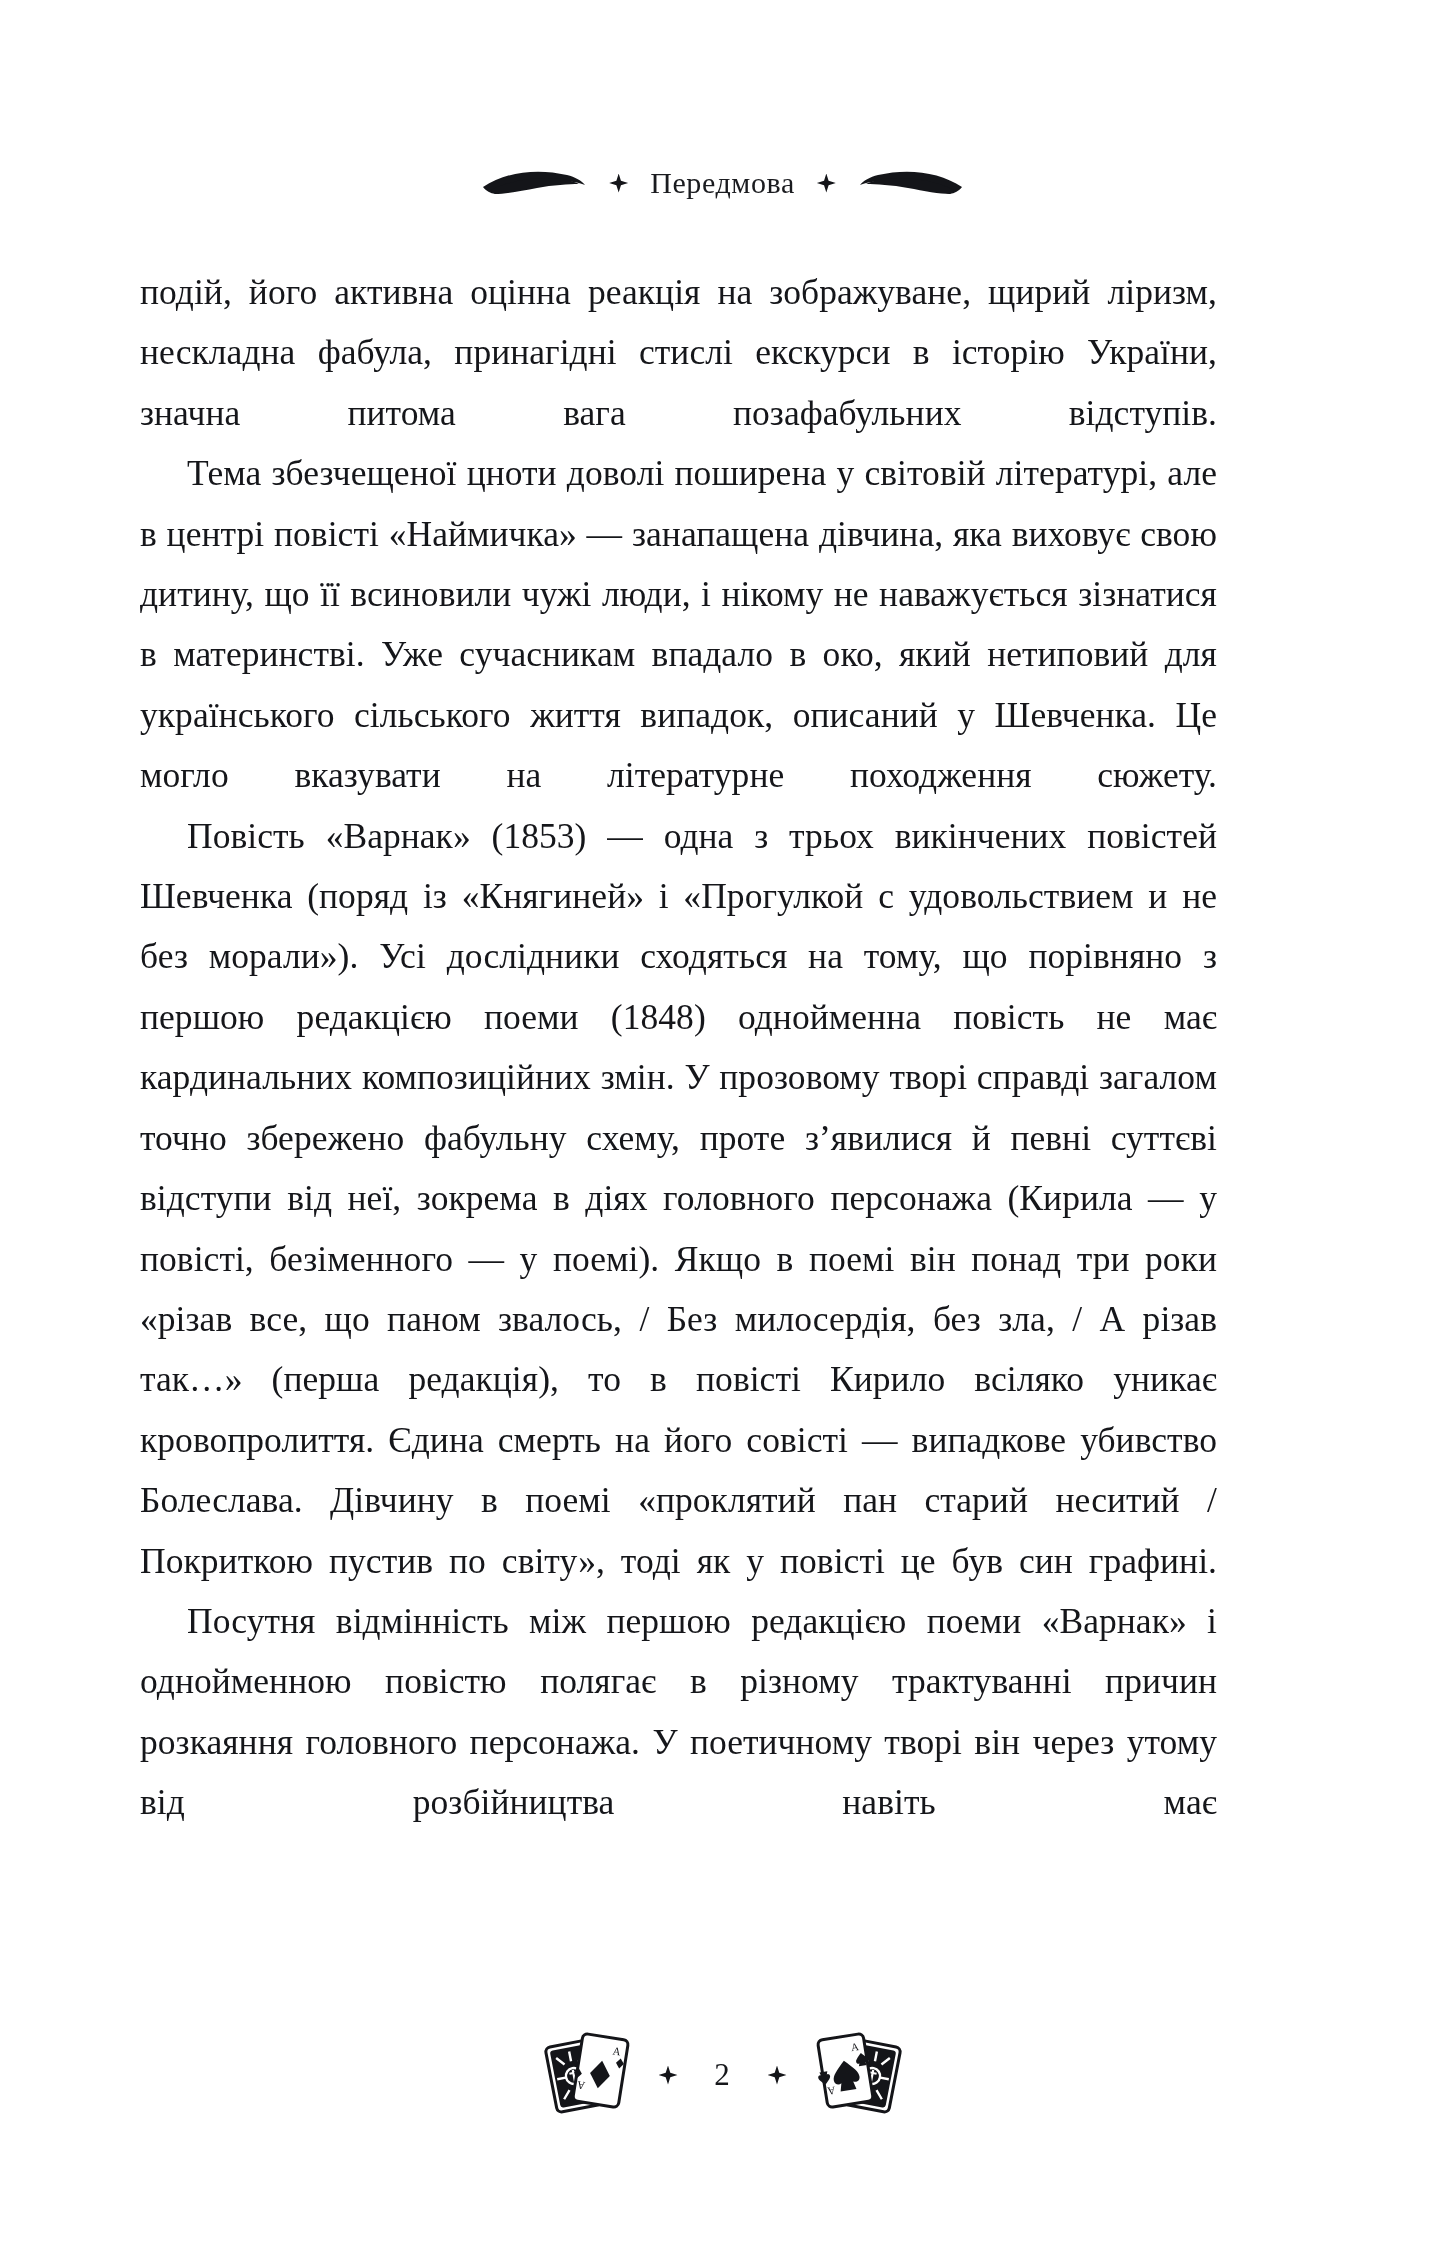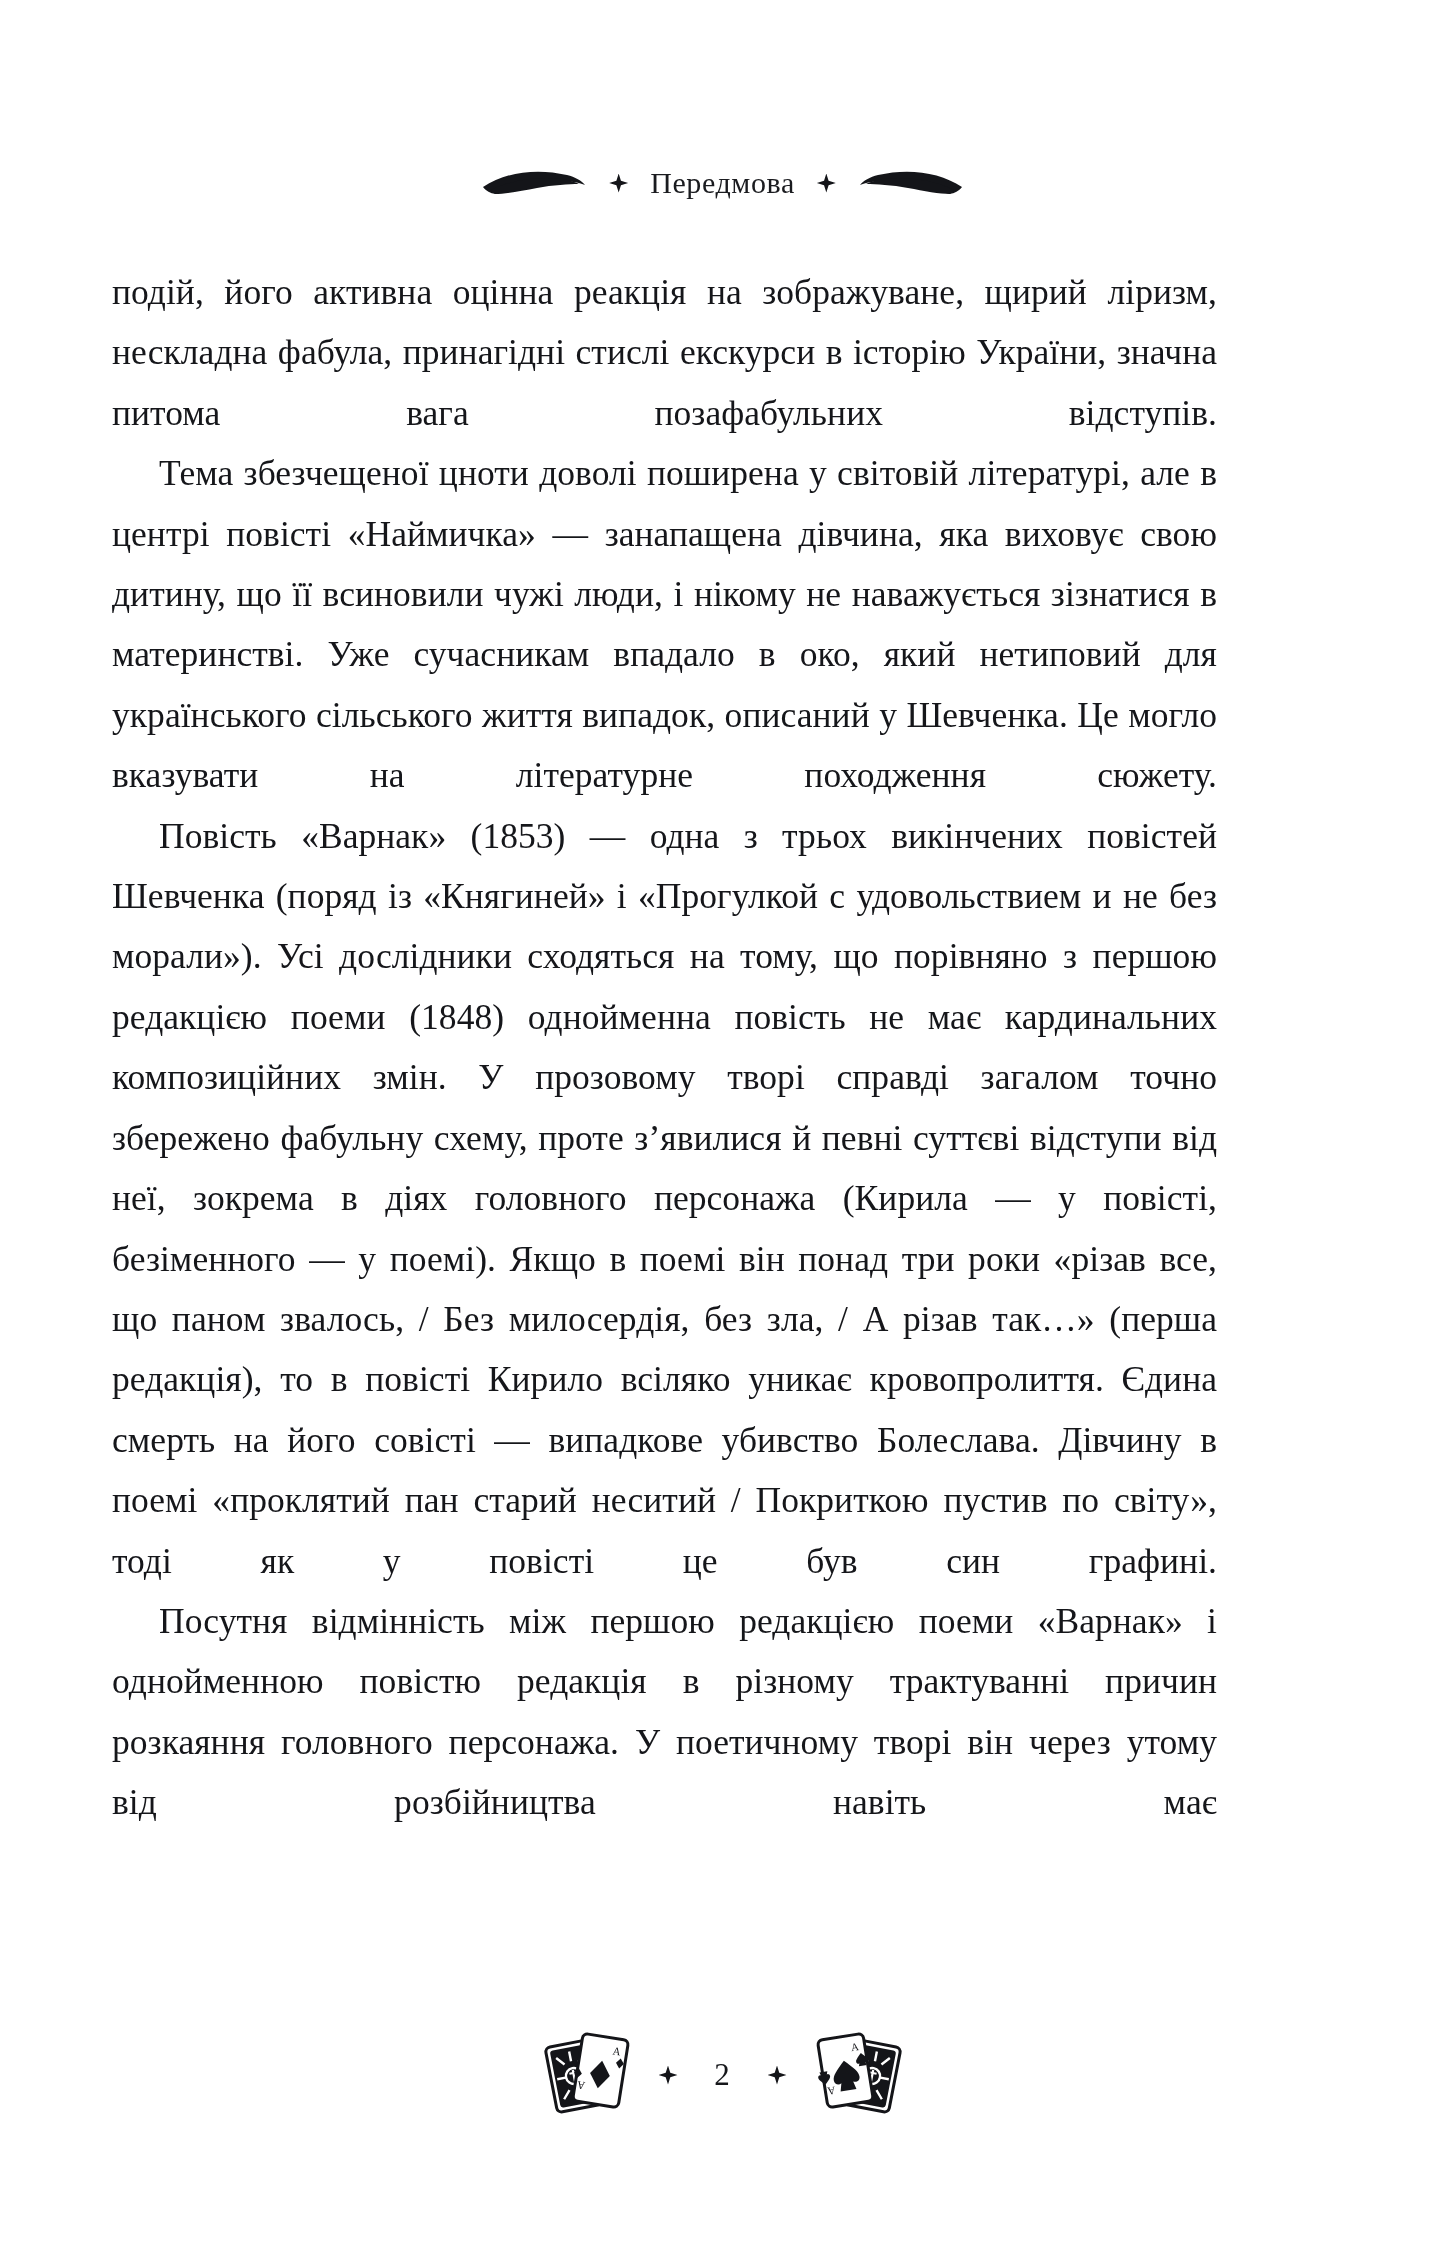--- a/index.html
+++ b/index.html
@@ -63,21 +63,21 @@
     font-size: 35.5px;
     line-height: 60.4px;
     text-align: justify;
     text-align-last: left;
     letter-spacing: 0.05px;
     word-spacing: 0.2px;
     hyphens: manual;
     color: #15161a;
   }
   .para.indent { text-indent: 47px; }
-  .para.lastline-justify { text-align-last: justify; }
+  .para.lastline-justify { text-align-last: justify; margin-left: 28px; }
 
   
   .folio {
     position: absolute;
     left: 0;
     top: 2030px;
     width: 1445px;
     display: flex;
     align-items: center;
     justify-content: center;
@@ -124,21 +124,21 @@
                    C40 25, 24 28, 14 28 C12 27, 11 26, 10 24 Z" fill="#141519"></path>
         </g>
       </svg>
     </span>
   </div>
 
   <div class="textblock">
     <p class="para lastline-justify">подій, його активна оцінна реакція на зображуване, щирий ліризм, нескладна фабула, принагідні стислі екскурси в історію України, значна питома вага позафабульних відступів.</p>
     <p class="para indent lastline-justify">Тема збезчещеної цноти доволі поширена у світовій літературі, але в центрі повісті «Наймичка» — занапащена дівчина, яка виховує свою дитину, що її всиновили чужі люди, і нікому не наважується зізнатися в материнстві. Уже сучасникам впадало в око, який нетиповий для українського сільського життя випадок, описаний у Шевченка. Це могло вказувати на літературне походження сюжету.</p>
     <p class="para indent lastline-justify">Повість «Варнак» (1853) — одна з трьох викінчених повістей Шевченка (поряд із «Княгиней» і «Прогулкой с удовольствием и не без морали»). Усі дослідники сходяться на тому, що порівняно з першою редакцією поеми (1848) однойменна повість не має кардинальних композиційних змін. У прозовому творі справді загалом точно збережено фабульну схему, проте з’явилися й певні суттєві відступи від неї, зокрема в діях головного персонажа (Кирила — у повісті, безіменного — у поемі). Якщо в поемі він понад три роки «різав все, що паном звалось, / Без милосердія, без зла, / А різав так…» (перша редакція), то в повісті Кирило всіляко уникає кровопролиття. Єдина смерть на його совісті — випадкове убивство Болеслава. Дівчину в поемі «проклятий пан старий неситий / Покриткою пустив по світу», тоді як у повісті це був син графині.</p>
-    <p class="para indent lastline-justify">Посутня відмінність між першою редакцією поеми «Варнак» і однойменною повістю редакція в різному трактуванні причин розкаяння головного персонажа. У поетичному творі він через утому від розбійництва навіть має</p>
+    <p class="para indent lastline-justify">Посутня відмінність між першою редакцією поеми «Варнак» і однойменною повістю полягає в різному трактуванні причин розкаяння головного персонажа. У поетичному творі він через утому від розбійництва навіть має</p>
   </div>
 
   <div class="folio">
 
     <span>
       <svg class="cards-svg" width="92" height="90" viewBox="0 0 92 90">
 
         <g transform="rotate(-11 40 46)">
           <rect x="12" y="12" width="46" height="66" rx="5" fill="#ffffff" stroke="#141519" stroke-width="3"></rect>
           <rect x="16" y="16" width="38" height="58" rx="3" fill="#141519"></rect>

